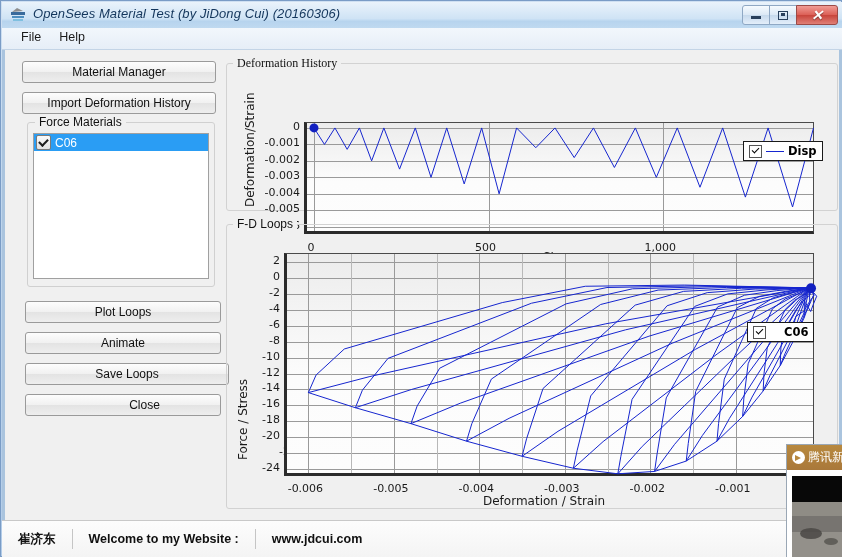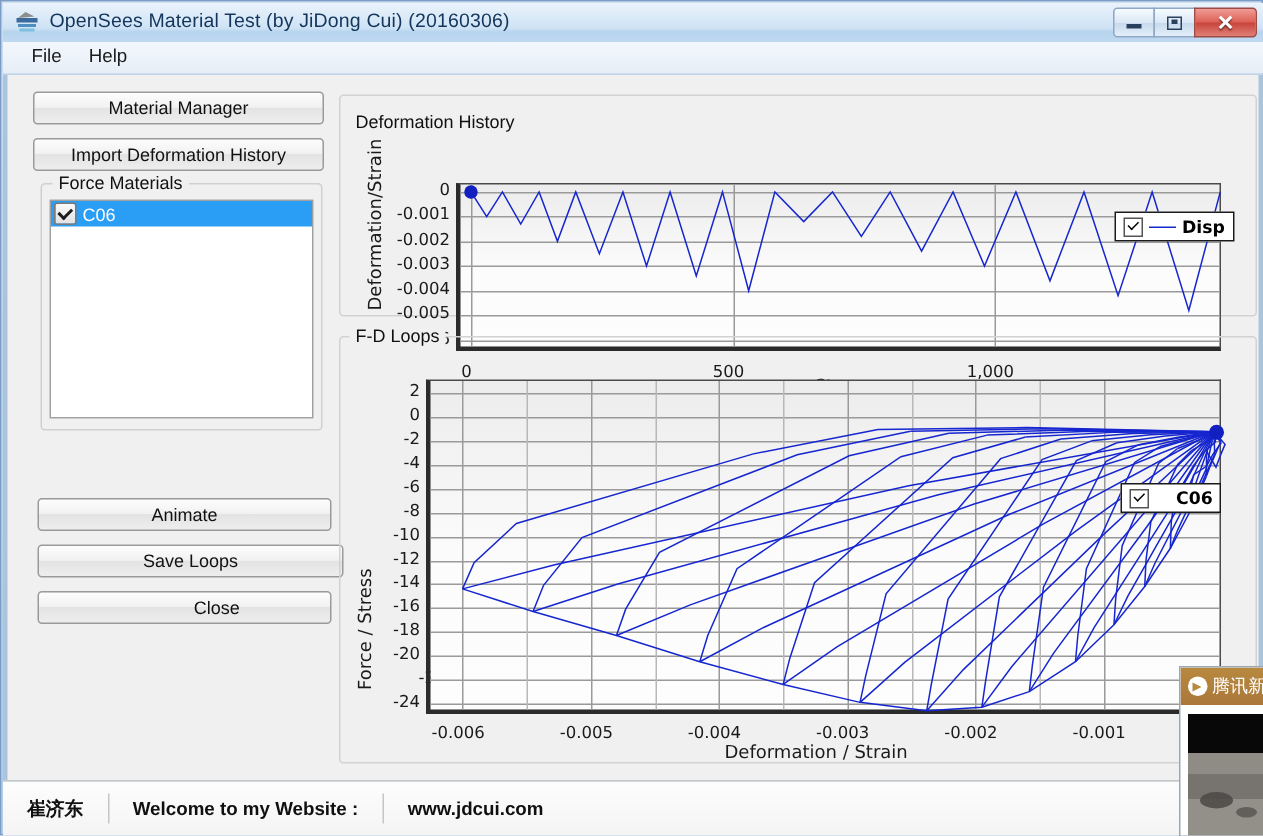--- a/index.html
+++ b/index.html
@@ -5,21 +5,21 @@
   html,body{margin:0;padding:0;background:#fff;}
   body{width:842px;height:557px;overflow:hidden;font-family:"Liberation Sans",sans-serif;}
 
   .window{position:absolute;left:0;top:0;width:842px;height:557px;
     background:linear-gradient(to bottom,#cfe0f2 0%,#bdd4ec 40%,#b3cce8 100%);
     border:1px solid #7a9cc6;box-sizing:border-box;}
 
   
   .titlebar{position:absolute;left:1px;top:1px;width:840px;height:38px;
     background:linear-gradient(to bottom,#eaf3fb 0%,#cfe3f5 45%,#b7d4ee 52%,#cde2f4 100%);
-    border-bottom:1px solid #9fbcd9;box-sizing:border-box;}
+    border-bottom:1px solid #9fbcd9;box-sizing:border-box;font-style:italic;}
   .app-icon{position:absolute;left:8px;top:5px;width:17px;height:17px;}
   .title-text{position:absolute;left:31px;top:4px;font-size:13px;color:#14365c;
     white-space:nowrap;letter-spacing:.1px;}
   .wbtns{position:absolute;right:4px;top:3px;display:flex;gap:0;}
   .wbtn{width:28px;height:20px;border:1px solid #8fa8c4;box-sizing:border-box;
     background:linear-gradient(to bottom,#f6fbff,#dbe8f5 50%,#c6d9ec 51%,#e3eefa);
     display:flex;align-items:center;justify-content:center;margin-left:-1px;}
   .wbtn.first{border-top-left-radius:3px;border-bottom-left-radius:3px;}
   .wbtn.close{width:42px;border:1px solid #9b4a46;border-top-right-radius:3px;border-bottom-right-radius:3px;
     background:linear-gradient(to bottom,#f09c95,#dc6158 48%,#c8453c 52%,#e07f76);}
@@ -65,21 +65,21 @@
   #btn-plot-loops{position:absolute;left:12px;top:247px;width:196px;}
   #btn-animate{position:absolute;left:12px;top:278px;width:196px;}
   #btn-save-loops{position:absolute;left:12px;top:309px;width:204px;}
   #btn-close{position:absolute;left:12px;top:340px;width:196px;padding-left:43px;}
 
   
   .panel{position:absolute;border:1px solid #d2d2d2;border-radius:3px;box-sizing:border-box;}
   .panel-title{position:absolute;padding:0 4px;background:#f0f0f0;font-size:12px;color:#111;}
 
   #panel-deformation{left:221px;top:13px;width:612px;height:148px;}
-  #title-deformation{left:228px;top:24px;}
+  #title-deformation{left:228px;top:6px;font-family:Liberation Serif, serif;}
   #panel-fd{left:221px;top:174px;width:612px;height:285px;}
   #title-fd{left:228px;top:167px;}
   .axisarea{position:absolute;background:linear-gradient(to bottom,#ececec,#fcfcfc 55%,#fdfdfd);
     border-left:3px solid #2b2b2b;border-bottom:3px solid #2b2b2b;
     border-top:1px solid #4a4a4a;border-right:1px solid #4a4a4a;box-sizing:border-box;}
   .gl{position:absolute;background:#9a9a9a;}
   .glh{height:1px;left:0;right:0;}
   .glv{width:1px;top:0;bottom:0;}
   .ytick{position:absolute;right:0;font-size:11px;color:#1a1a1a;text-align:right;
     font-family:"DejaVu Sans",sans-serif;white-space:nowrap;}
@@ -165,20 +165,21 @@
       <div class="groupbox"></div>
       <div class="group-title">Force Materials</div>
 
       <div class="listbox">
         <div class="listrow">
           <div class="lcheck"></div>
           <span class="lrow-label">C06</span>
         </div>
       </div>
 
+      <div class="btn" id="btn-plot-loops">Plot Loops</div>
       <div class="btn" id="btn-animate">Animate</div>
       <div class="btn" id="btn-save-loops">Save Loops</div>
       <div class="btn" id="btn-close">Close</div>
     </div>
 
     <div class="panel" id="panel-deformation"></div>
     <div class="panel-title" id="title-deformation">Deformation History</div>
 
     <div class="axlabel ylabel-rot" style="left:238px;top:157px;">Deformation/Strain</div>
 

